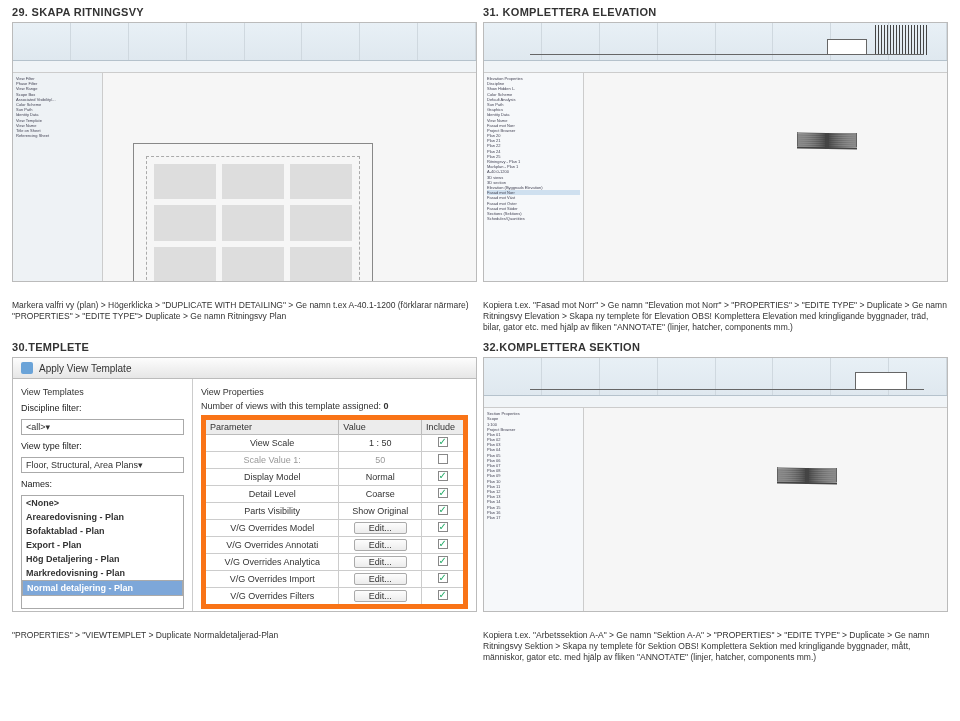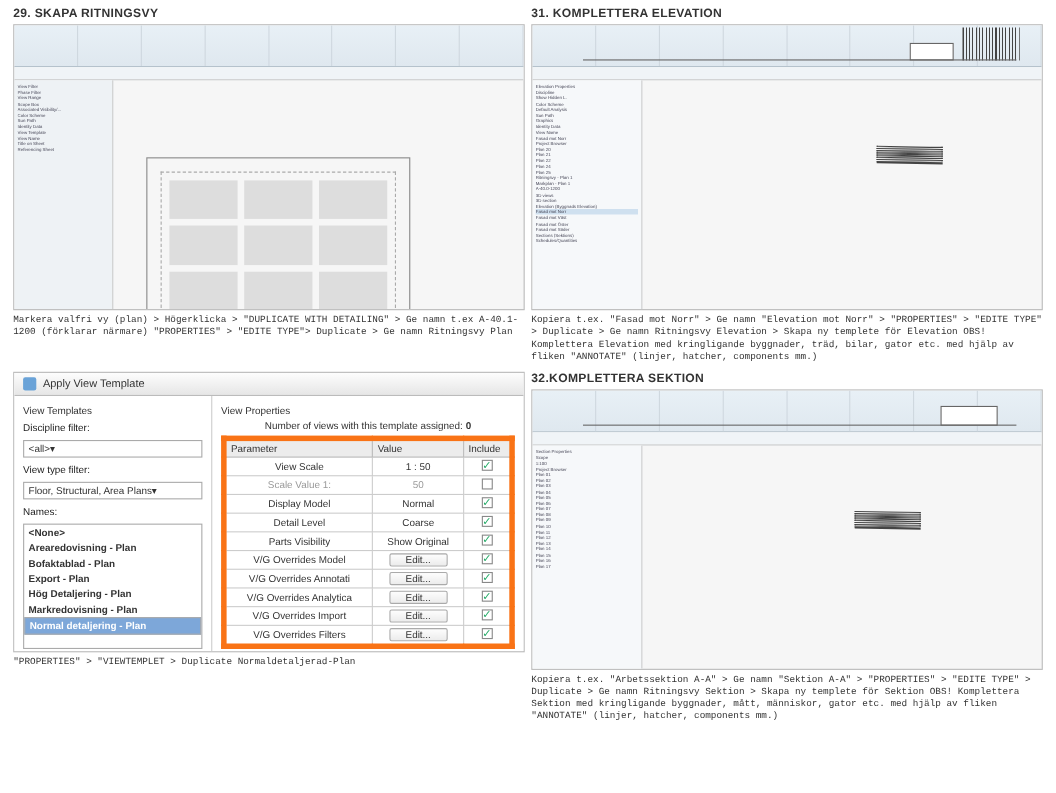--- a/index.html
+++ b/index.html
@@ -20,21 +20,21 @@
   .floorplan::before{content:"";position:absolute;inset:12px;border:1px dashed #aaa;}
   .floorblocks{position:absolute;inset:20px;display:grid;grid-template-columns:repeat(3,1fr);grid-template-rows:repeat(3,1fr);gap:6px;}
   .floorblocks span{background:#ddd;}
   .tower { position:absolute; right:90px; top:60px; bottom:20px; width:60px;}
   .tower .seg{height:6.2%;border:1px solid #444;border-bottom:none;background:#fff;transform:skewY(-1deg);}
   .tower .seg:nth-child(odd){transform:skewY(1deg);}
   .tower .seg:last-child{border-bottom:1px solid #444;}
   .ground{position:absolute;left:10%;right:5%;bottom:18px;height:1px;background:#666;}
   .hatch{position:absolute;right:20px;bottom:18px;width:52px;height:30px;background:repeating-linear-gradient(90deg,#444 0 1px,transparent 1px 3px);}
   .lowbox{position:absolute;right:80px;bottom:18px;width:40px;height:16px;border:1px solid #666;background:#fff;}
-  .caption{font-size:8.5px;line-height:1.3;margin-top:4px;color:#333;font-family:Liberation Mono, monospace;}
+  .caption{font-size:8.5px;line-height:1.3;margin-top:18px;color:#333;}
 
   
   .dlg{position:absolute;inset:0;background:#fff;display:flex;flex-direction:column;}
   .dlg-title{background:linear-gradient(#fdfdfd,#e6e6e6);border-bottom:1px solid #bbb;padding:4px 8px;font-size:10px;display:flex;align-items:flex-end;gap:6px;}
   .dlg-title .icon{width:12px;height:12px;background:#6aa3d8;border-radius:2px;}
   .dlg-body{flex:1;display:flex;}
   .dlg-left{width:180px;border-right:1px solid #ccc;padding:8px;display:flex;flex-direction:column;gap:6px;font-size:9px;}
   .dlg-left label{font-size:9px;color:#222;}
   .sel{border:1px solid #aaa;background:#fff;padding:2px 4px;font-size:9px;display:flex;align-items:center;}
   .listbox{border:1px solid #aaa;flex:1;background:#fff;font-size:9px;min-height:110px; overflow:hidden;font-weight:bold;}
@@ -171,20 +171,21 @@
           </div>
         <div class="lowbox"></div>
         <div class="hatch"></div>
         <div class="ground"></div>
       </div>
     </div>
     <div class="caption">Kopiera t.ex. "Fasad mot Norr" &gt; Ge namn "Elevation mot Norr" &gt; "PROPERTIES" &gt; "EDITE TYPE" &gt; Duplicate &gt; Ge namn Ritningsvy Elevation &gt; Skapa ny templete för Elevation   OBS! Komplettera Elevation med kringligande byggnader, träd, bilar, gator etc. med hjälp av fliken "ANNOTATE" (linjer, hatcher, components mm.)</div>
   </div>
 
   <div class="cell">
+    <div class="cell-title">30.TEMPLETE</div>
     <div class="thumb med">
       <div class="dlg">
         <div class="dlg-title">
           <span class="icon"></span>
           <span>Apply View Template</span>
         </div>
         <div class="dlg-body">
           <div class="dlg-left">
             <div style="font-weight:normal;">View Templates</div>
             <label>Discipline filter:</label>
@@ -203,21 +204,21 @@
                 <div class="item">Arearedovisning - Plan</div>
                 <div class="item">Bofaktablad - Plan</div>
                 <div class="item">Export - Plan</div>
                 <div class="item">Hög Detaljering - Plan</div>
                 <div class="item">Markredovisning - Plan</div>
                 <div class="item sel">Normal detaljering - Plan</div>
               </div>
           </div>
           <div class="dlg-right">
             <div class="hdr">View Properties</div>
-            <div style="text-align:center;margin-bottom:4px;">
+            <div style="text-align:left;margin-bottom:4px;">
               <span>Number of views with this template assigned:</span>
               <span> </span>
               <b>0</b>
             </div>
             <table class="ptable">
               <thead>
                   <tr>
                 <th>Parameter</th>
                 <th>Value</th>
                 <th style="width:44px;">Include</th>

